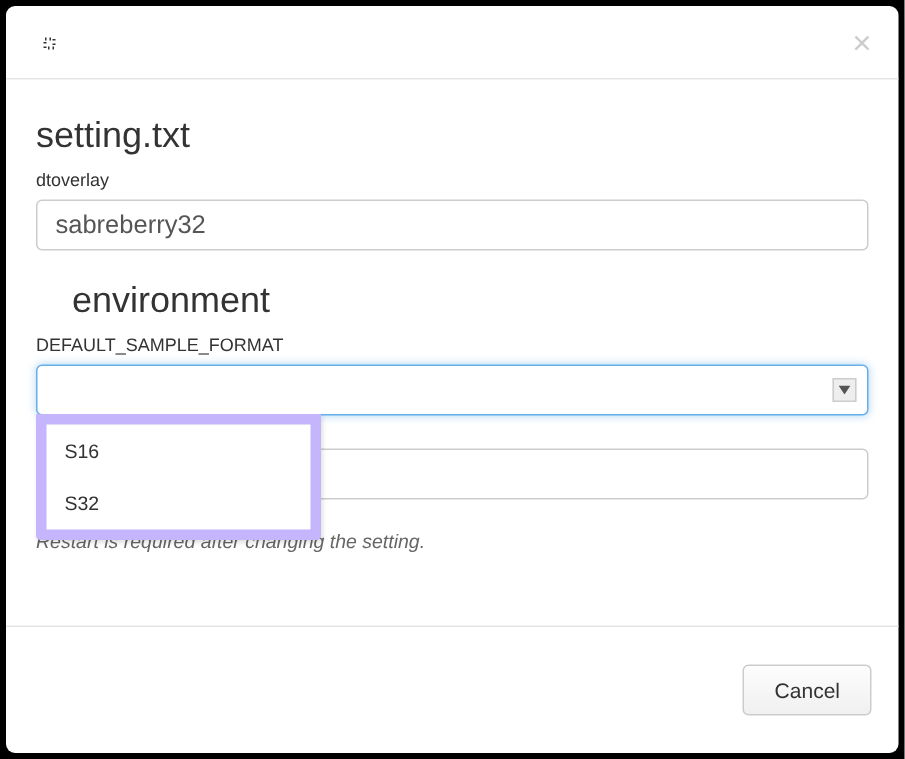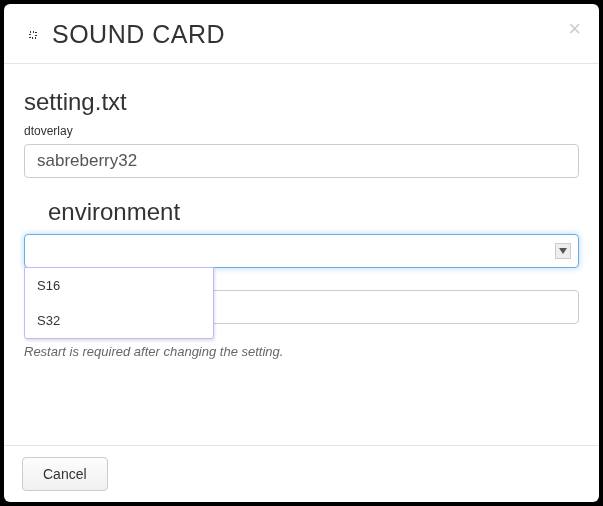--- a/index.html
+++ b/index.html
@@ -126,21 +126,21 @@
     .select-arrow svg {
       width: 8px;
       height: 6px;
     }
     .dropdown {
       position: absolute;
       top: 33px;
       left: 0;
       width: 190px;
       background: #fff;
-      border: 1px solid #c4b5fd;
+      border: 7px solid #c4b5fd;
       border-radius: 0 0 3px 3px;
       box-shadow: 1px 2px 3px rgba(0,0,0,0.12);
       z-index: 10;
     }
     .dropdown-item {
       padding: 10px 12px;
       font-size: 13px;
       color: #333;
       cursor: pointer;
     }
@@ -148,22 +148,23 @@
       margin-top: 22px;
     }
     .restart-note {
       font-size: 13px;
       color: #666;
       margin-top: 20px;
       font-style: italic;
     }
     .modal-footer {
       border-top: 1px solid #e5e5e5;
-      padding: 11px 18px;
-      display: flex;
+      padding: 25px 18px;
+      display: flex;
+      justify-content: flex-end;
       gap: 20px;
     }
     .btn {
       padding: 6px 20px;
       border: 1px solid #ccc;
       border-radius: 4px;
       background: linear-gradient(#fdfdfd, #f0f0f0);
       font-size: 14px;
       color: #333;
       cursor: pointer;
@@ -194,32 +195,32 @@
         <line x1="1" y1="4" x2="1" y2="4" stroke-width="2"></line>
         <line x1="1" y1="7" x2="1" y2="7" stroke-width="2"></line>
         <line x1="1" y1="10" x2="1" y2="10" stroke-width="2"></line>
         <line x1="1" y1="14" x2="1" y2="14" stroke-width="2"></line>
         <line x1="17" y1="4" x2="17" y2="4" stroke-width="2"></line>
         <line x1="17" y1="7" x2="17" y2="7" stroke-width="2"></line>
         <line x1="17" y1="10" x2="17" y2="10" stroke-width="2"></line>
         <line x1="17" y1="14" x2="17" y2="14" stroke-width="2"></line>
       </svg>
     </span>
-    <span class="header-title">SOUND CARD</span>
     <button class="close-btn">
       <span>×</span>
     </button>
   </div>
 
   <div class="modal-body">
     <div class="section-heading">setting.txt</div>
     <div class="field-label">dtoverlay</div>
     <input class="text-input" type="text" value="sabreberry32" style="">
 
     <div class="section-heading second">environment</div>
+    <div class="field-label">DEFAULT_SAMPLE_FORMAT</div>
 
     <div class="select-wrapper">
       <input class="select-input" type="text" value="" style="">
       <span class="select-arrow">
         <svg viewBox="0 0 8 6">
             <polygon points="0,0 8,0 4,6" fill="#555"></polygon>
           </svg>
       </span>
       <div class="dropdown">
         <div class="dropdown-item">S16</div>

